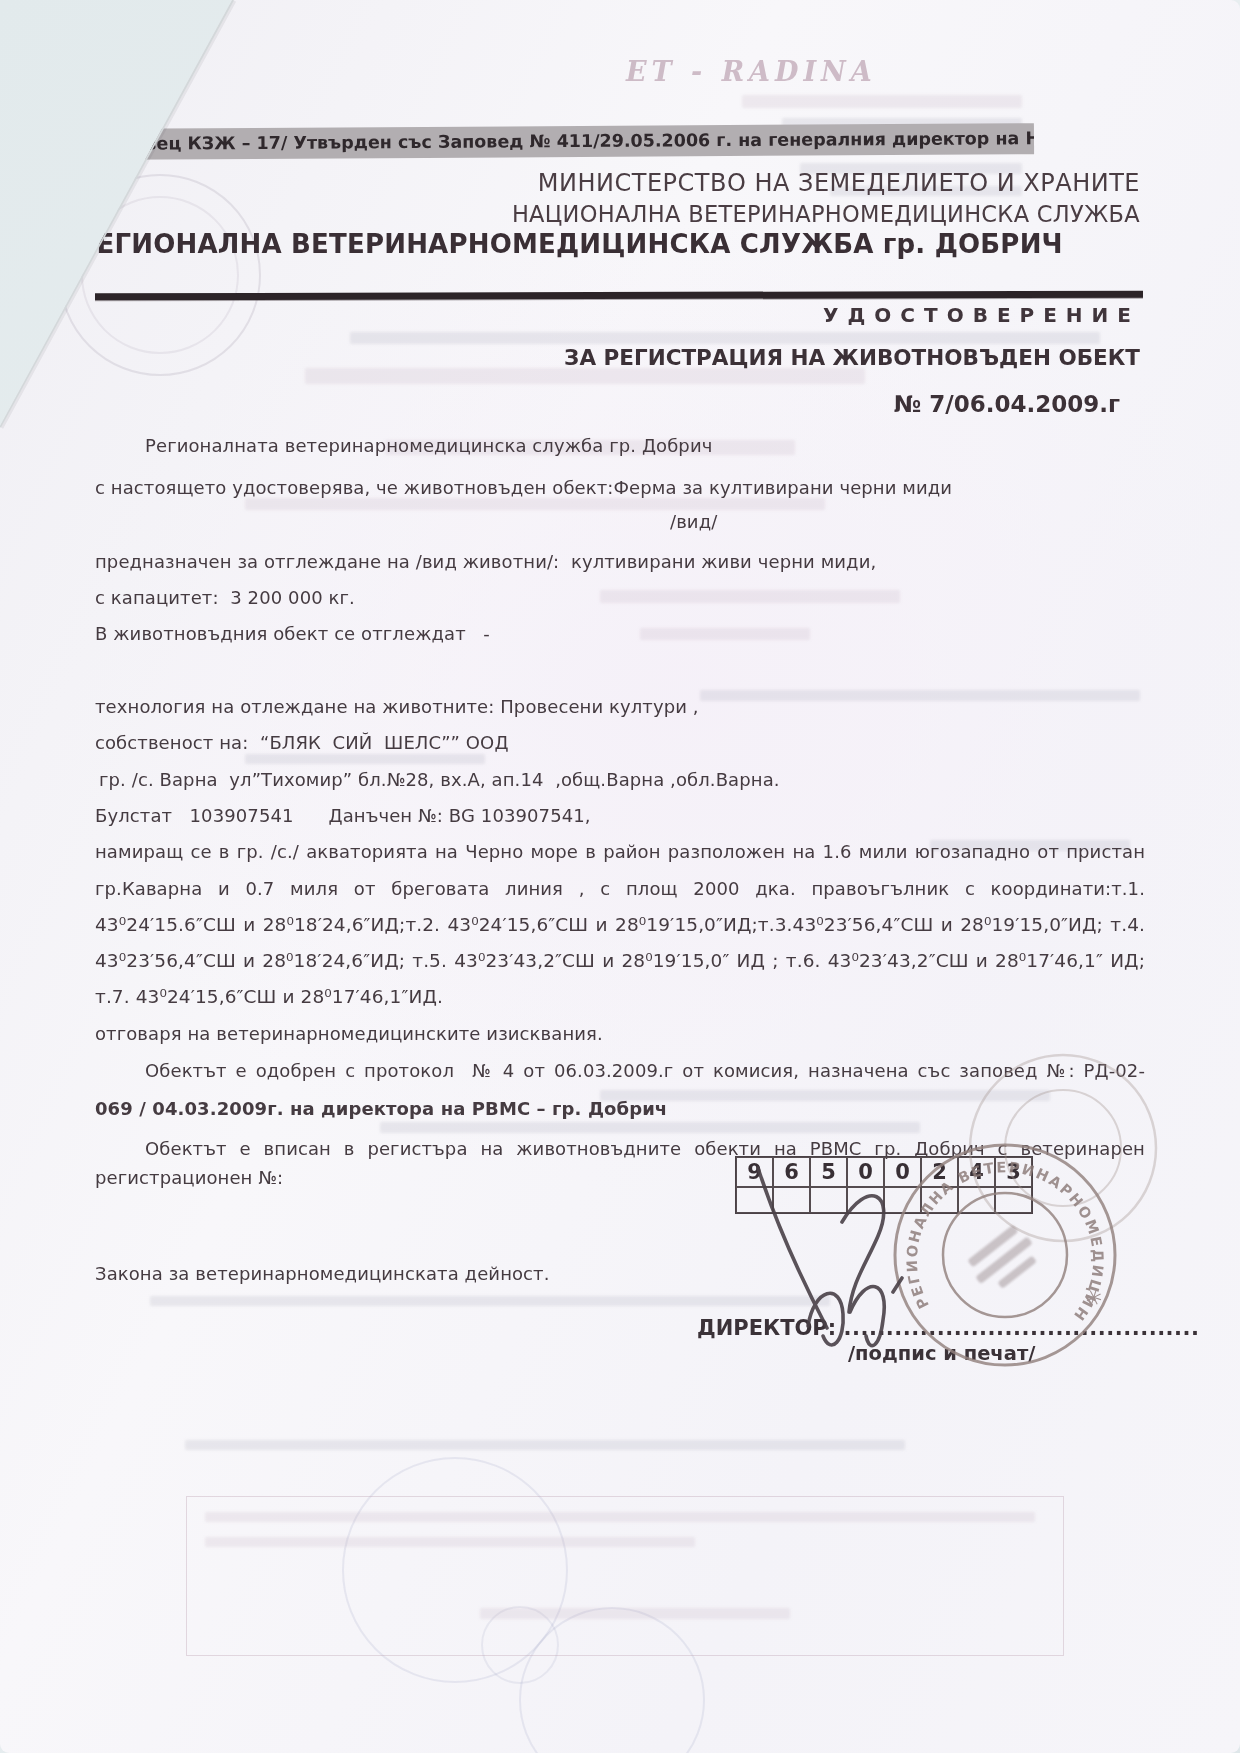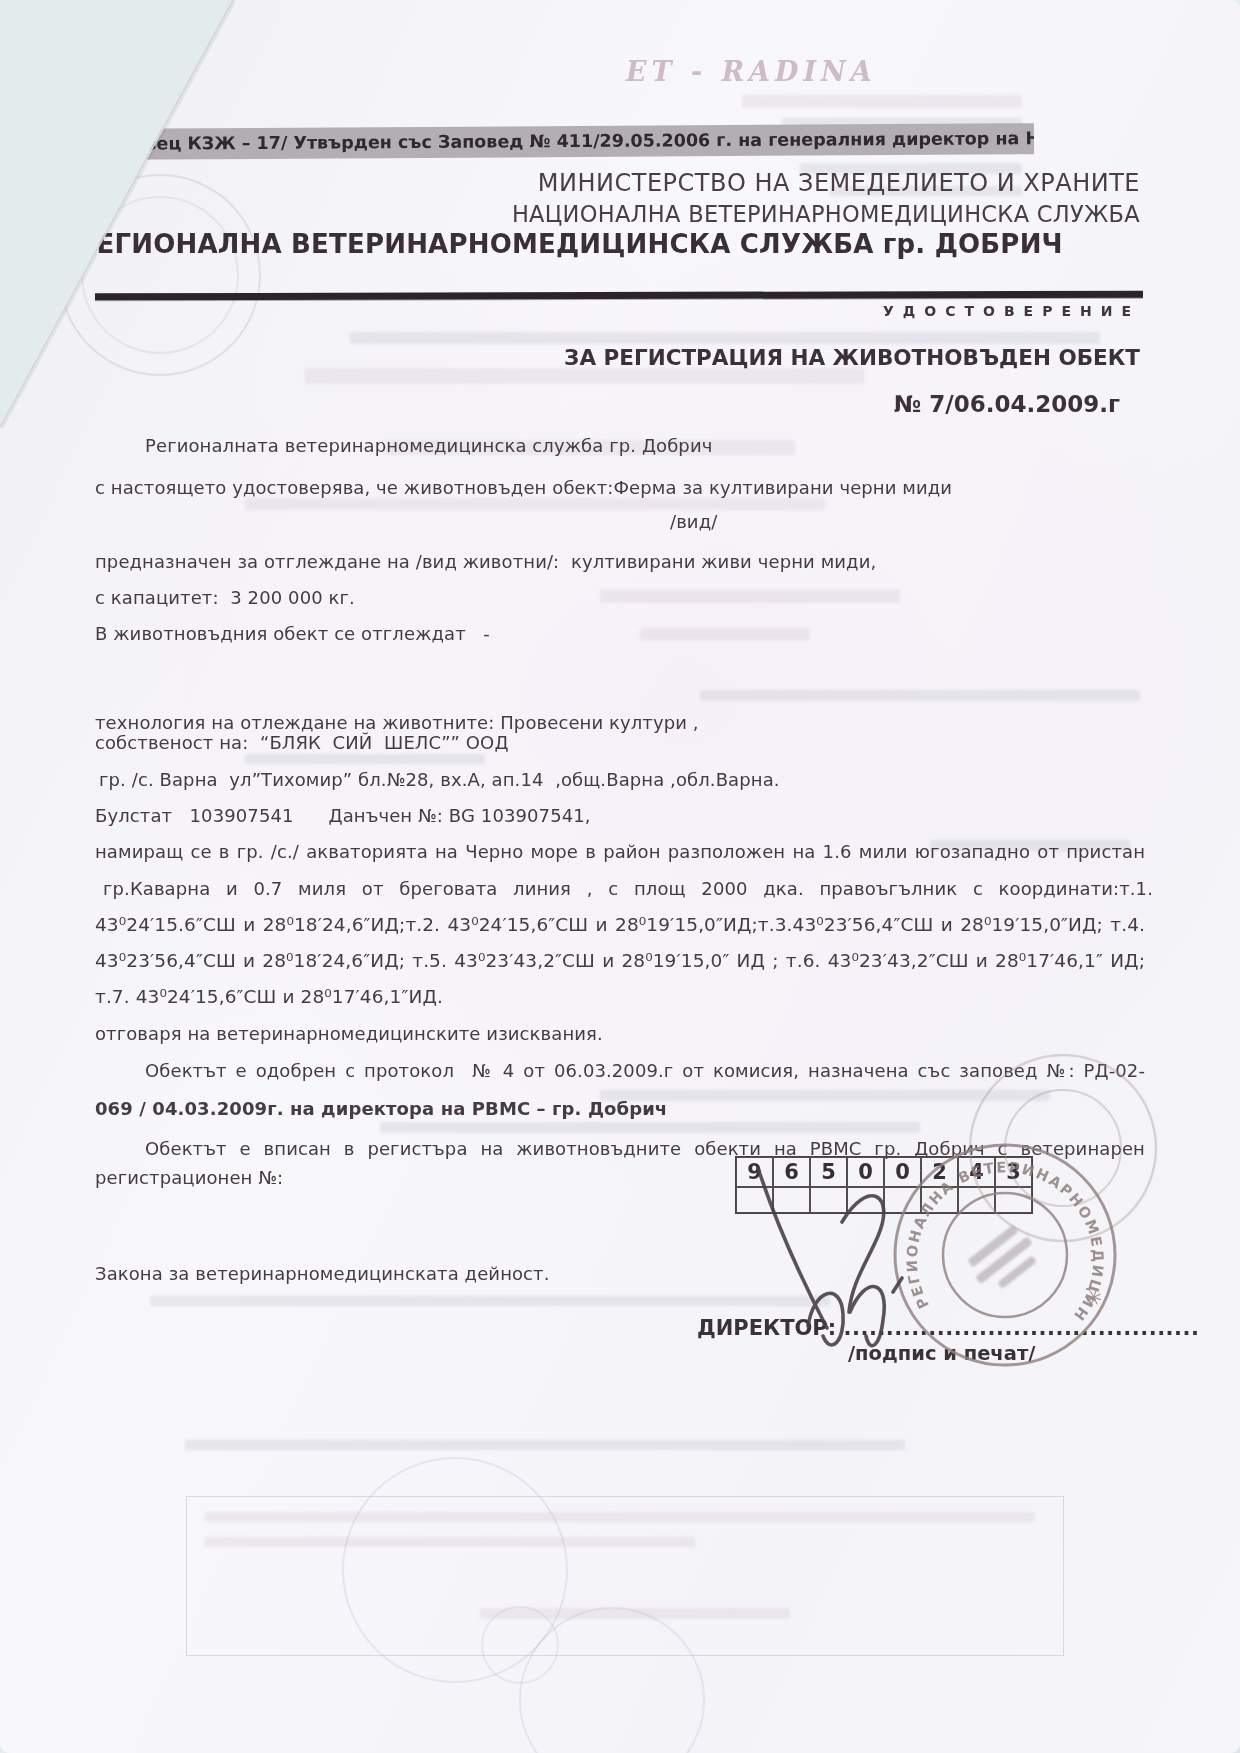--- a/index.html
+++ b/index.html
@@ -16,33 +16,33 @@
   #form-bar{left:112px;top:126px;width:922px;height:31px;background:#b2aeb1;
             color:#2f282c;font-size:17.5px;font-weight:600;line-height:31px;
             padding-left:10px;box-sizing:border-box;transform:rotate(-0.35deg);
             white-space:nowrap;overflow:hidden;}
   .hline{left:60px;width:1080px;text-align:right;color:#4a3d43;}
   #ministry{top:169px;font-size:24px;letter-spacing:.5px;}
   #national{top:201px;font-size:22.5px;letter-spacing:.3px;}
   #regional{top:229px;left:20px;width:1100px;font-size:26px;font-weight:bold;color:#3a2f35;letter-spacing:.2px;text-align:center;}
   #rule{left:95px;top:292px;width:1048px;height:7px;background:#2c2428;
         box-shadow:0 1px 0 rgba(60,50,55,.4);transform:rotate(-0.15deg);}
-  #cert-title{top:303px;font-size:14px;font-weight:bold;letter-spacing:9px;color:#40353b;}
+  #cert-title{top:303px;font-size:20px;font-weight:bold;letter-spacing:9px;color:#40353b;}
   #cert-subtitle{top:345px;font-size:21.5px;font-weight:bold;color:#3c3137;}
   #cert-number{top:391px;left:0px;width:1120px;font-size:23px;font-weight:bold;color:#3c3137;}
   
   .bl{position:absolute;left:95px;width:1050px;font-size:18px;color:#453b41;
       letter-spacing:.1px;white-space:pre-wrap;}
   .ind{text-indent:50px;}
   .just{text-align:justify;text-align-last:justify;}
   .coord{font-size:18.5px;}
   .l1{top:435px;}.l2{top:477px;}.l3{top:511px;padding-left:575px;box-sizing:border-box;}
-  .l4{top:551px;}.l5{top:587px;}.l6{top:623px;}.l7{top:659px;}.l8{top:712px;}
+  .l4{top:551px;}.l5{top:587px;}.l6{top:623px;}.l7{top:659px;}.l8{top:696px;}
   .l9{top:732px;}.l10{top:769px;padding-left:4px;box-sizing:border-box;}
-  .l11{top:805px;}.l12{top:841px;}.l13{top:878px;margin-left:8px;}.l14{top:914px;}.l15{top:950px;}
+  .l11{top:805px;}.l12{top:841px;}.l13{top:878px;}.l14{top:914px;}.l15{top:950px;}
   .l16{top:986px;}.l17{top:1023px;}.l18{top:1060px;}.l19{top:1098px;font-weight:bold;}
   .l20{top:1138px;}.l21{top:1167px;width:400px;}
   .l22{top:1227px;text-indent:60px;width:700px;}.l23{top:1263px;width:700px;}
   
   #reg-table{left:735px;top:1156px;display:grid;grid-template-columns:repeat(8,37px);
              grid-template-rows:30px 26px;border:1.6px solid #4a4146;}
   #reg-table .cell{border:1px solid #554c50;display:flex;align-items:center;justify-content:center;
                    font-size:21px;font-weight:bold;color:#382f35;}
   
   #director-line{left:697px;top:1316px;font-size:21px;font-weight:bold;color:#3b3238;white-space:nowrap;}

